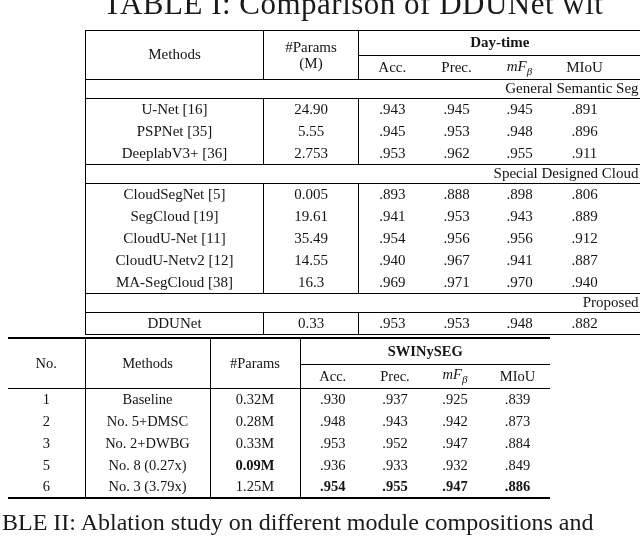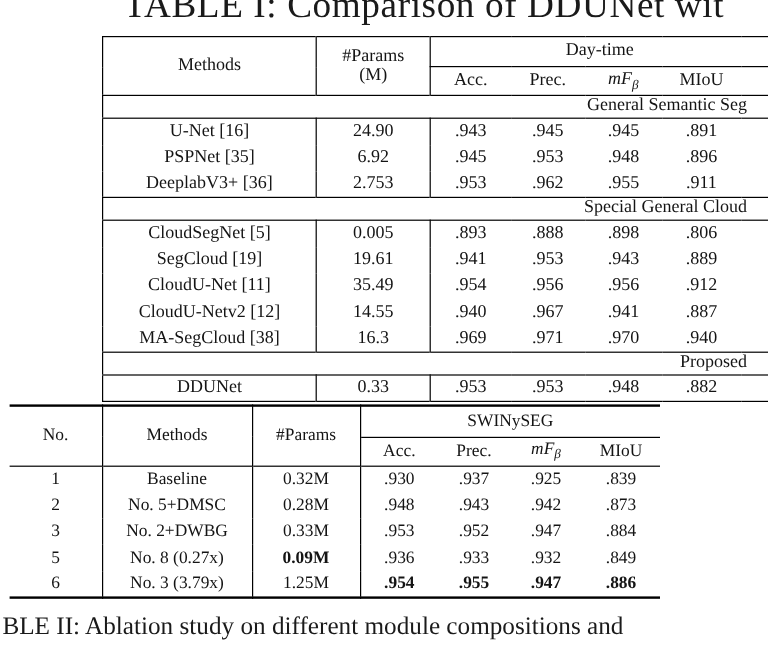--- a/index.html
+++ b/index.html
@@ -1,43 +1,43 @@
 <!DOCTYPE html>
 <html><head>
 <meta charset="utf-8">
 <style>
   * { margin:0; padding:0; box-sizing:border-box; }
   html, body { width:640px; height:540px; overflow:hidden; background:#ffffff; }
   body { font-family:"Liberation Serif", serif; color:#141414; position:relative; }
 
   .cap { position:absolute; white-space:nowrap; color:#1a1a1a; }
   .cap1 { top:-14px; left:103px; font-size:31px; letter-spacing:0.5px; }
-  .cap2 { top:509px; left:2px; font-size:21px; }
+  .cap2 { top:509px; left:2px; font-size:24px; }
 
   table { border-collapse:collapse; table-layout:fixed; position:absolute; }
 
   .t1 { left:85px; top:30px; width:555px; font-size:15px;
         border-top:1.5px solid #000; border-bottom:1.5px solid #000;
         border-left:1px solid #000; }
   .t2 { left:8px; top:337px; width:542px; font-size:14.5px;
         border-top:2.5px solid #000; border-bottom:2.5px solid #000; }
   .t2 thead { border-bottom:1px solid #000; }
 
   td { text-align:center; vertical-align:middle; padding:0; line-height:1.15; }
   .t1 td { height:22px; }
   .t2 td { height:22px; }
   .t1 tr.hr1 td { height:25px; }
   .t1 tr.hr2 td, .t2 tr.hr2 td { height:24px;margin-top:32px; }
   .t2 tr.hr1 td { height:26px; }
 
   .br { border-right:1px solid #000; }
   .hdr { font-weight:normal; }
-  .groupcell { font-weight:normal; border-bottom:1px solid #000; }
+  .groupcell { font-weight:bold; border-bottom:1px solid #000; }
   .t1 .section-row td { border-top:1px solid #000; border-bottom:1px solid #000;
-                        text-align:right; padding-right:18px; height:19px; }
+                        text-align:right; padding-right:2px; height:19px; }
   .mf { font-style:italic; }
   sub.beta { font-size:11px; font-style:italic; }
   .b { font-weight:bold; }
   .params2 div { line-height:1.1; }
 </style>
 </head>
 <body>
 
 <div class="cap cap1">TABLE I: Comparison of DDUNet wit</div>
 
@@ -76,38 +76,38 @@
         <td class="br">U-Net [16]</td>
         <td class="br">24.90</td>
         <td>.943</td>
         <td>.945</td>
         <td>.945</td>
         <td>.891</td>
         <td></td>
       </tr>
       <tr>
         <td class="br">PSPNet [35]</td>
-        <td class="br">6.92</td>
+        <td class="br">5.55</td>
         <td>.945</td>
         <td>.953</td>
         <td>.948</td>
         <td>.896</td>
         <td></td>
       </tr>
       <tr>
         <td class="br">DeeplabV3+ [36]</td>
         <td class="br">2.753</td>
         <td>.953</td>
         <td>.962</td>
         <td>.955</td>
         <td>.911</td>
         <td></td>
       </tr>
       <tr class="section-row">
-        <td colspan="7">Special General Cloud</td>
+        <td colspan="7">Special Designed Cloud</td>
       </tr>
       <tr>
         <td class="br">CloudSegNet [5]</td>
         <td class="br">0.005</td>
         <td>.893</td>
         <td>.888</td>
         <td>.898</td>
         <td>.806</td>
         <td></td>
       </tr>

